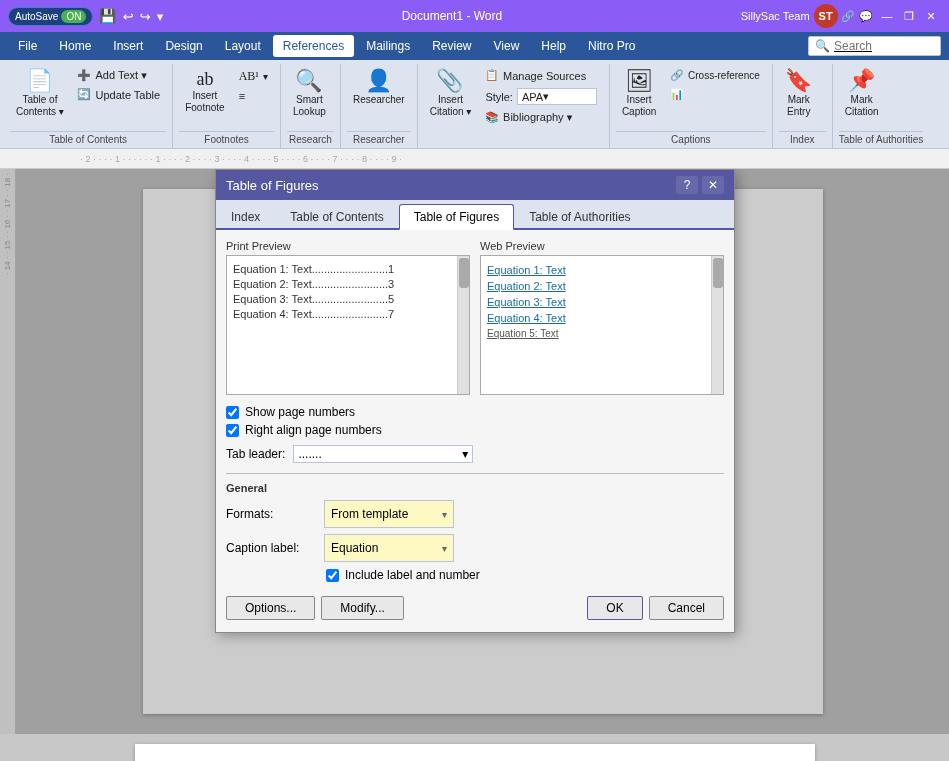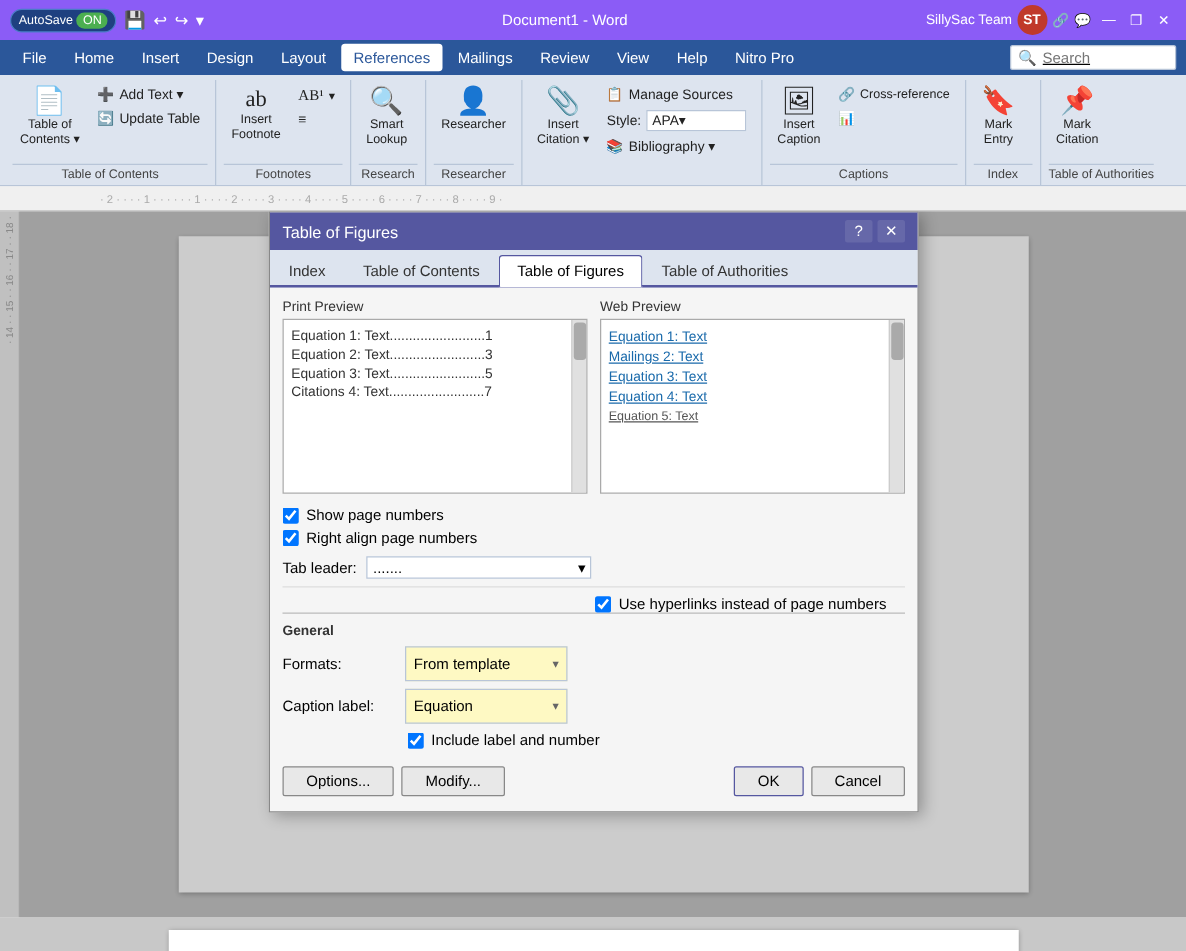--- a/index.html
+++ b/index.html
@@ -604,34 +604,34 @@
 
         <div class="preview-area">
 
           <div style="flex:1;">
             <div class="preview-label">Print Preview</div>
             <div class="preview-box" style="position:relative;">
               <div class="preview-scroll">
                 <div class="print-entry">Equation 1: Text.........................1</div>
                 <div class="print-entry">Equation 2: Text.........................3</div>
                 <div class="print-entry">Equation 3: Text.........................5</div>
-                <div class="print-entry">Citations 4: Text.........................7</div>
+                <div class="print-entry">Equation 4: Text.........................7</div>
               </div>
               <div class="scrollbar-fake">
                 <div class="scrollbar-thumb"></div>
               </div>
             </div>
           </div>
 
           <div style="flex:1;">
             <div class="preview-label">Web Preview</div>
             <div class="preview-box" style="position:relative;">
               <div class="preview-scroll">
                 <div class="web-entry">Equation 1: Text</div>
-                <div class="web-entry">Mailings 2: Text</div>
+                <div class="web-entry">Equation 2: Text</div>
                 <div class="web-entry">Equation 3: Text</div>
                 <div class="web-entry">Equation 4: Text</div>
                 <div class="web-entry" style="color:#555;font-size:10px;">Equation 5: Text</div>
               </div>
               <div class="scrollbar-fake">
                 <div class="scrollbar-thumb"></div>
               </div>
             </div>
           </div>
         </div>
@@ -648,26 +648,20 @@
         </div>
 
         <div class="tab-leader-row">
           <span>Tab leader:</span>
           <div style="display:flex;align-items:center;border:1px solid #b8c5d8;background:white;padding:1px 4px;width:180px;">
             <span style="flex:1;">.......</span>
             <span>▾</span>
           </div>
         </div>
 
-        <div style="border-top: 1px solid #ddd; padding-top:6px; margin-top:-4px; padding-left: 250px;">
-          <div class="check-item">
-            <input type="checkbox" checked="" style="">
-            <label>Use hyperlinks instead of page numbers</label>
-          </div>
-        </div>
 
         <div class="general-section">
           <div class="general-label">General</div>
 
           <div class="form-row">
             <label>Formats:</label>
             <div class="form-select" style="width:130px;">
               <span>From template</span>
               <span class="form-select-arrow">▾</span>
             </div>

